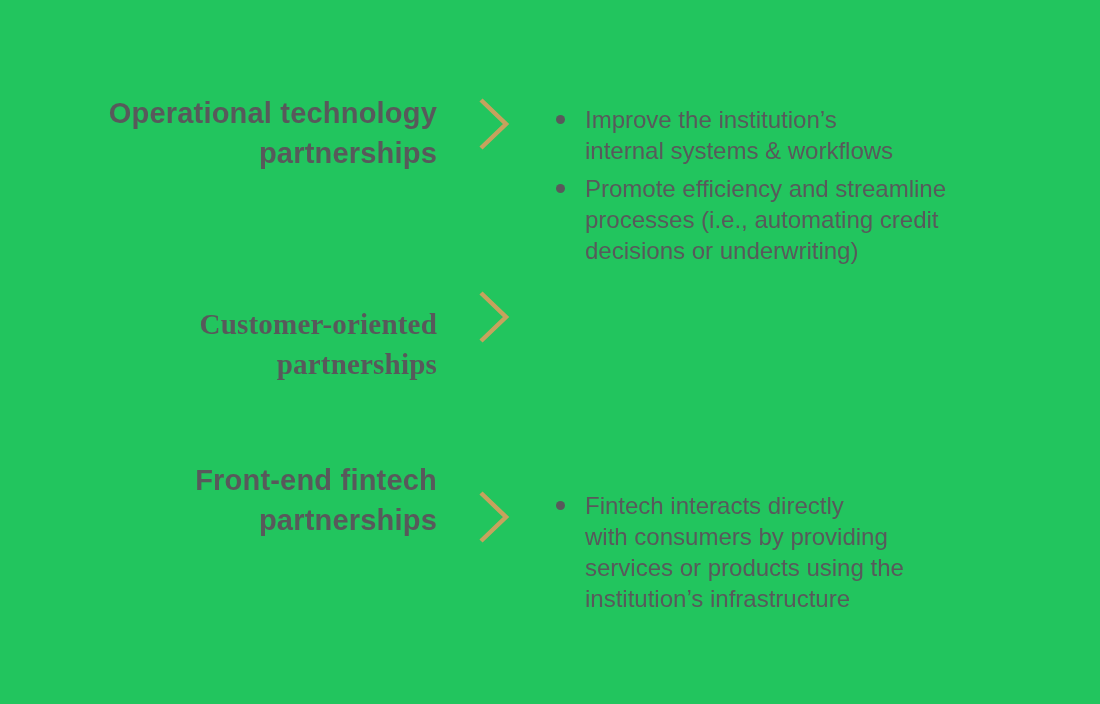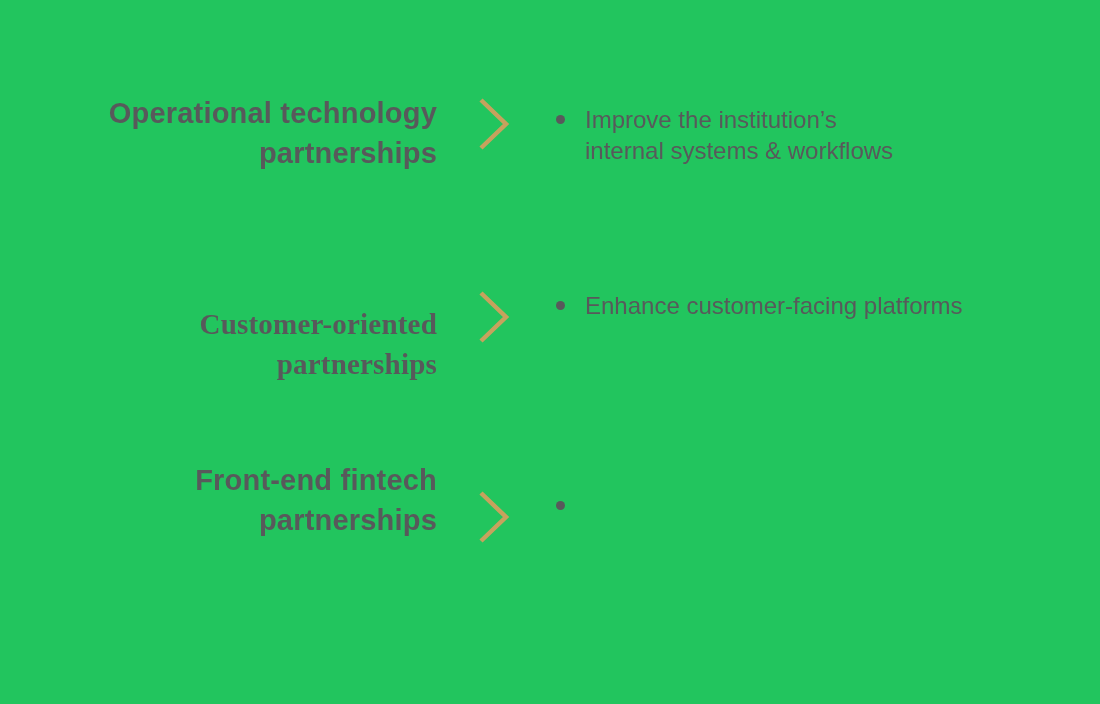--- a/index.html
+++ b/index.html
@@ -76,38 +76,44 @@
 partnerships</div>
   <svg class="chevron c1" viewBox="0 0 34 56">
     <polyline points="4,4 29,28 4,52" fill="none" stroke="#c6a25d" stroke-width="4.5" stroke-linecap="butt" stroke-linejoin="miter"></polyline>
   </svg>
   <ul class="bullets b1">
     <li>
       <span class="dot"></span>
       <span class="btext">Improve the institution’s
 internal systems &amp; workflows</span>
     </li>
+    <li>
+      <span class="dot"></span>
+      <span class="btext">Promote efficiency and streamline
+processes (i.e., automating credit
+decisions or underwriting)</span>
+    </li>
   </ul>
 
   <div class="heading h2">Customer-oriented
 partnerships</div>
   <svg class="chevron c2" viewBox="0 0 34 56">
     <polyline points="4,4 29,28 4,52" fill="none" stroke="#c6a25d" stroke-width="4.5" stroke-linecap="butt" stroke-linejoin="miter"></polyline>
   </svg>
   <ul class="bullets b2">
-    <li>
-      <span class="dot"></span>
-      <span class="btext">Enhance customer-facing platforms</span>
-    </li>
   </ul>
 
   <div class="heading h3">Front-end fintech
 partnerships</div>
   <svg class="chevron c3" viewBox="0 0 34 56">
     <polyline points="4,4 29,28 4,52" fill="none" stroke="#c6a25d" stroke-width="4.5" stroke-linecap="butt" stroke-linejoin="miter"></polyline>
   </svg>
   <ul class="bullets b3">
     <li>
       <span class="dot"></span>
+      <span class="btext">Fintech interacts directly
+with consumers by providing
+services or products using the
+institution’s infrastructure</span>
     </li>
   </ul>
 
 </div>
 
 </body></html>

